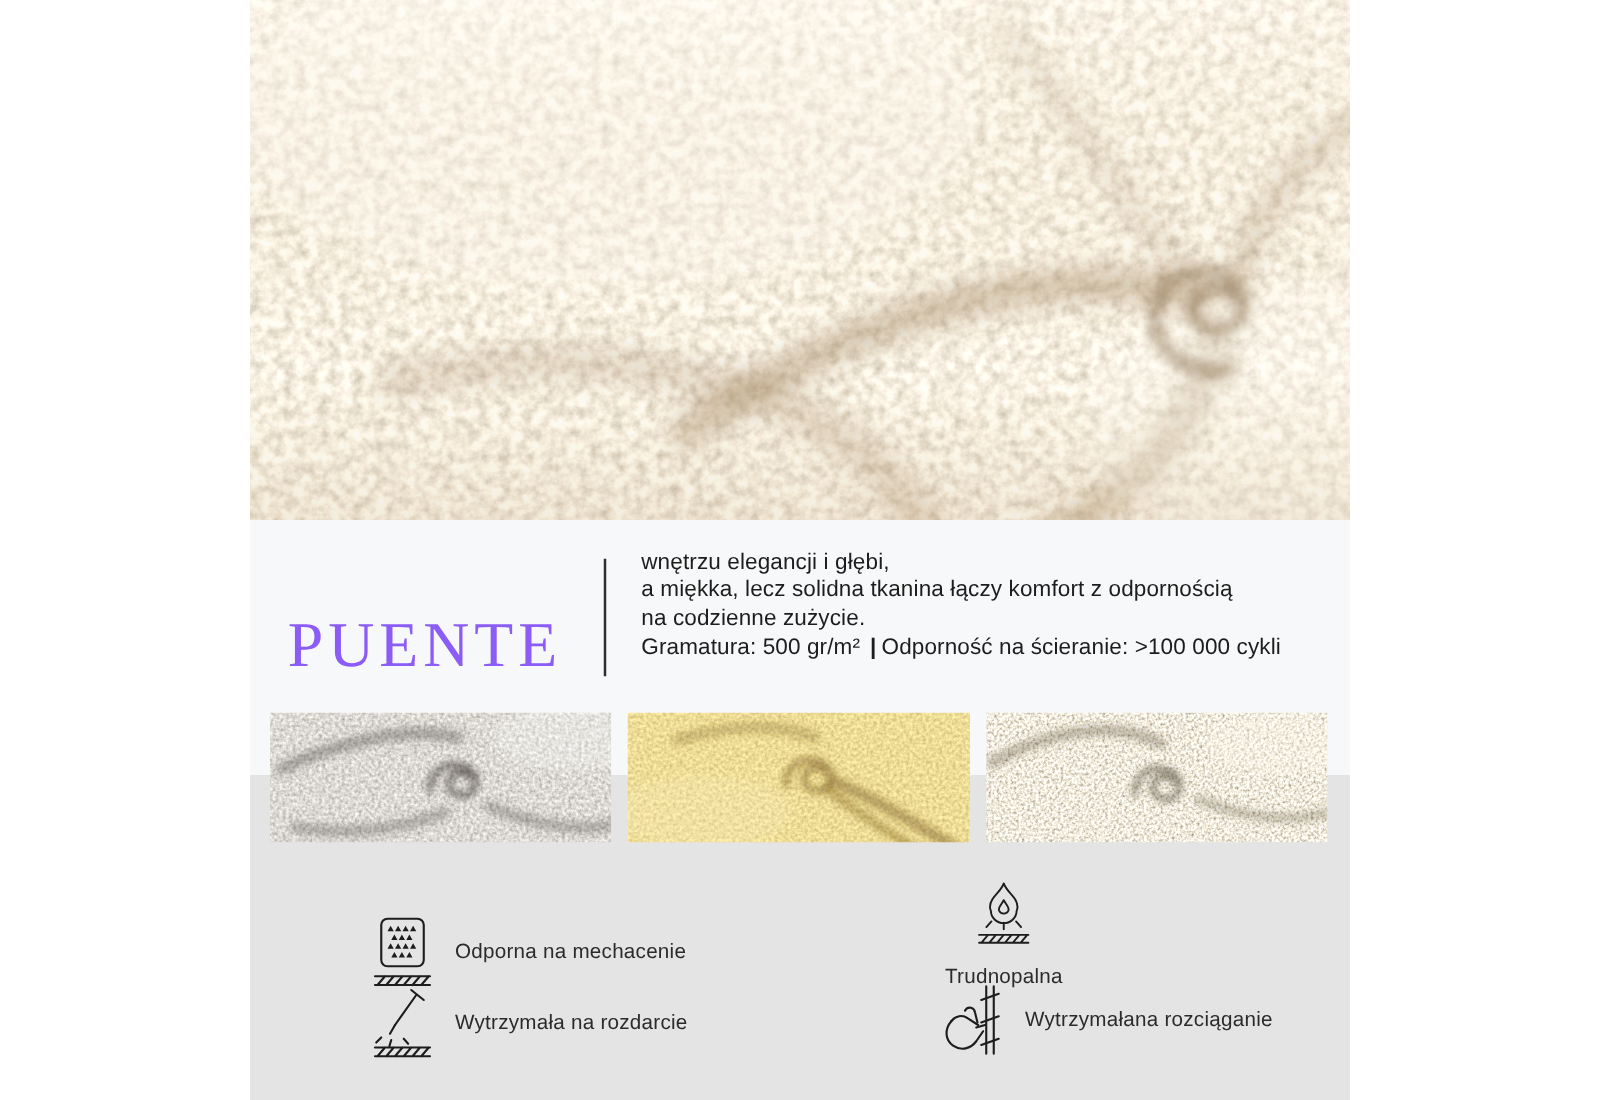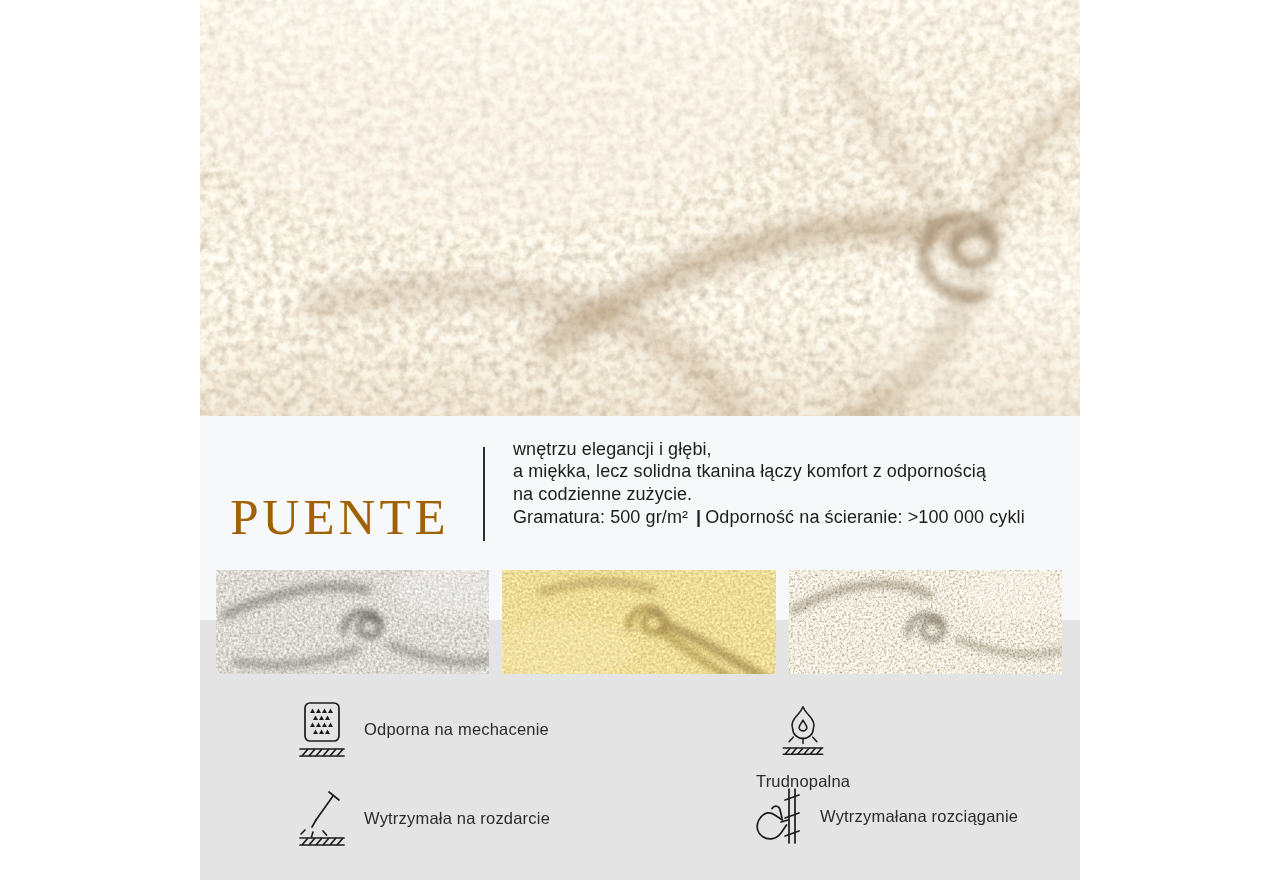--- a/index.html
+++ b/index.html
@@ -8,41 +8,41 @@
 
   
   .hero{position:absolute;top:0;left:0;width:880px;height:416px;overflow:hidden;}
   .hero svg{display:block;width:100%;height:100%;}
   .band-light{position:absolute;top:416px;left:0;width:880px;height:204px;background:#f7f8f9;}
   .band-gray{position:absolute;top:620px;left:0;width:880px;height:260px;background:#e4e4e4;}
 
   
   .title{position:absolute;left:24px;top:452px;width:232px;text-align:center;
          font-family:"Liberation Serif","DejaVu Serif",serif;font-weight:400;
-         font-size:51px;letter-spacing:4px;color:#a16207;line-height:62px;}
+         font-size:51px;letter-spacing:4px;color:#8b5cf6;line-height:62px;}
   .divider{position:absolute;left:283px;top:447px;width:2px;height:94px;background:#2e2e2e;}
 
   
   .desc{position:absolute;left:313px;top:438px;width:560px;font-size:18px;
         line-height:22.4px;color:#1d1d1d;letter-spacing:.1px;}
   .desc .line{white-space:nowrap;}
   .spec{margin-top:1px;white-space:nowrap;}
   .spec b{font-weight:400;}
   .spec .sep{font-weight:700;margin:0 4px 0 8px;}
 
   
   .swatches{position:absolute;top:570px;left:16px;width:846px;height:104px;display:flex;gap:13px;}
   .swatch{flex:1;height:104px;overflow:hidden;}
   .swatch svg{display:block;width:100%;height:100%;}
 
   
   .feature{position:absolute;display:flex;align-items:center;gap:16px;height:58px;
            font-size:16.5px;color:#2b2b2b;letter-spacing:.2px;}
   .feature .ic{width:52px;height:58px;flex:0 0 52px;}
-  .f1{left:96px;top:700px;justify-content:flex-end;}
+  .f1{left:96px;top:732px;justify-content:flex-end;}
   .f2{left:556px;top:704px;flex-direction:column;}
   .f3{left:96px;top:789px;}
   .f4{left:552px;top:787px;}
   .icon-stroke{stroke:#1d1d1d;fill:none;stroke-width:1.7;stroke-linecap:round;stroke-linejoin:round;}
 </style>
 </head>
 <body>
 
 <div class="card">
 

